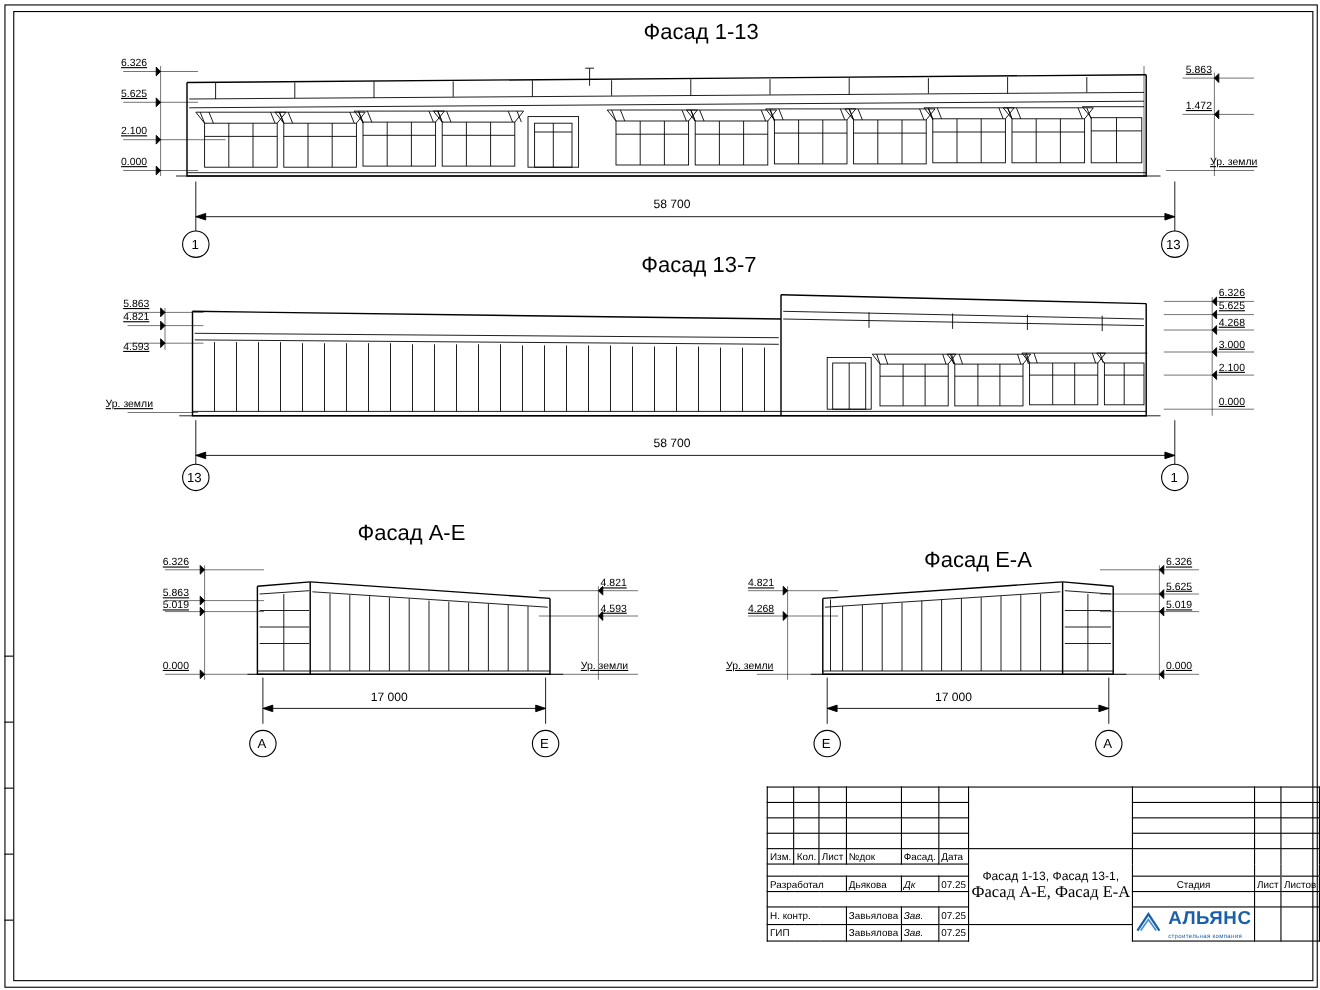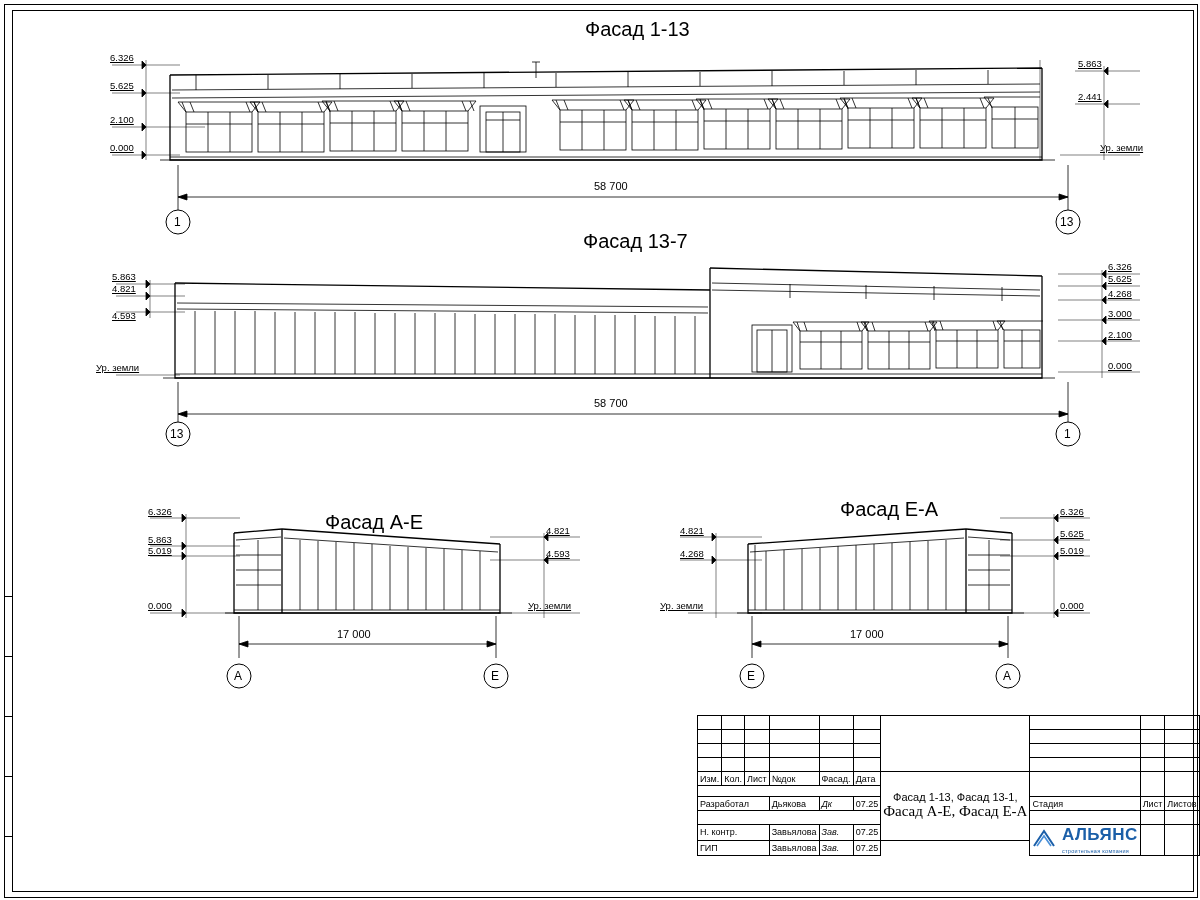--- a/index.html
+++ b/index.html
@@ -203,21 +203,21 @@
 
     <circle class="circ" cx="178" cy="222" r="12"></circle>
     <circle class="circ" cx="1068" cy="222" r="12"></circle>
   </svg>
 
   <div class="mark" style="left:110px;top:52px;">6.326</div>
   <div class="mark" style="left:110px;top:80px;">5.625</div>
   <div class="mark" style="left:110px;top:114px;">2.100</div>
   <div class="mark" style="left:110px;top:142px;">0.000</div>
   <div class="mark" style="left:1078px;top:58px;">5.863</div>
-  <div class="mark" style="left:1078px;top:91px;">2.441</div>
+  <div class="mark" style="left:1078px;top:91px;">1.472</div>
   <div class="mark" style="left:1100px;top:142px;">Ур. земли</div>
   <div class="dim" style="left:594px;top:180px;">58 700</div>
   <div class="dim" style="left:174px;top:215px;font-size:12px;">1</div>
   <div class="dim" style="left:1060px;top:215px;font-size:12px;">13</div>
 
   <div class="title" style="left:583px;top:230px;">Фасад 13-7</div>
 
   <svg width="1200" height="900">
     <g class="ln-thin">
       <line x1="116" y1="284" x2="185" y2="284"></line>
@@ -347,21 +347,21 @@
   <div class="mark" style="left:1108px;top:261px;">6.326</div>
   <div class="mark" style="left:1108px;top:273px;">5.625</div>
   <div class="mark" style="left:1108px;top:288px;">4.268</div>
   <div class="mark" style="left:1108px;top:308px;">3.000</div>
   <div class="mark" style="left:1108px;top:329px;">2.100</div>
   <div class="mark" style="left:1108px;top:360px;">0.000</div>
   <div class="dim" style="left:594px;top:397px;">58 700</div>
   <div class="dim" style="left:170px;top:427px;font-size:12px;">13</div>
   <div class="dim" style="left:1064px;top:427px;font-size:12px;">1</div>
 
-  <div class="title" style="left:325px;top:474px;margin-top:37px;">Фасад А-Е</div>
+  <div class="title" style="left:325px;top:474px;">Фасад А-Е</div>
 
   <svg width="1200" height="900">
     <g class="ln-thin">
       <line x1="150" y1="518" x2="240" y2="518"></line>
       <line x1="150" y1="546" x2="240" y2="546"></line>
       <line x1="150" y1="556" x2="240" y2="556"></line>
       <line x1="150" y1="613" x2="240" y2="613"></line>
       <line x1="186" y1="514" x2="186" y2="618"></line>
       <line x1="490" y1="537" x2="580" y2="537"></line>
       <line x1="490" y1="560" x2="580" y2="560"></line>
@@ -570,21 +570,21 @@
         <td rowspan="2" style="border-bottom:none;"></td>
       </tr>
       <tr>
         <td colspan="6" style="height:10px;"></td>
       </tr>
       <tr>
         <td colspan="3">Разработал</td>
         <td style="width:52px;">Дьякова</td>
         <td class="sig">Дк</td>
         <td>07.25</td>
-        <td style="text-align:left;">Стадия</td>
+        <td style="text-align:center;">Стадия</td>
         <td style="text-align:center;">Лист</td>
         <td style="text-align:center;">Листов</td>
       </tr>
       <tr>
         <td colspan="6" style="height:12px;"></td>
         <td></td>
             <td></td>
             <td></td>
       </tr>
       <tr>

